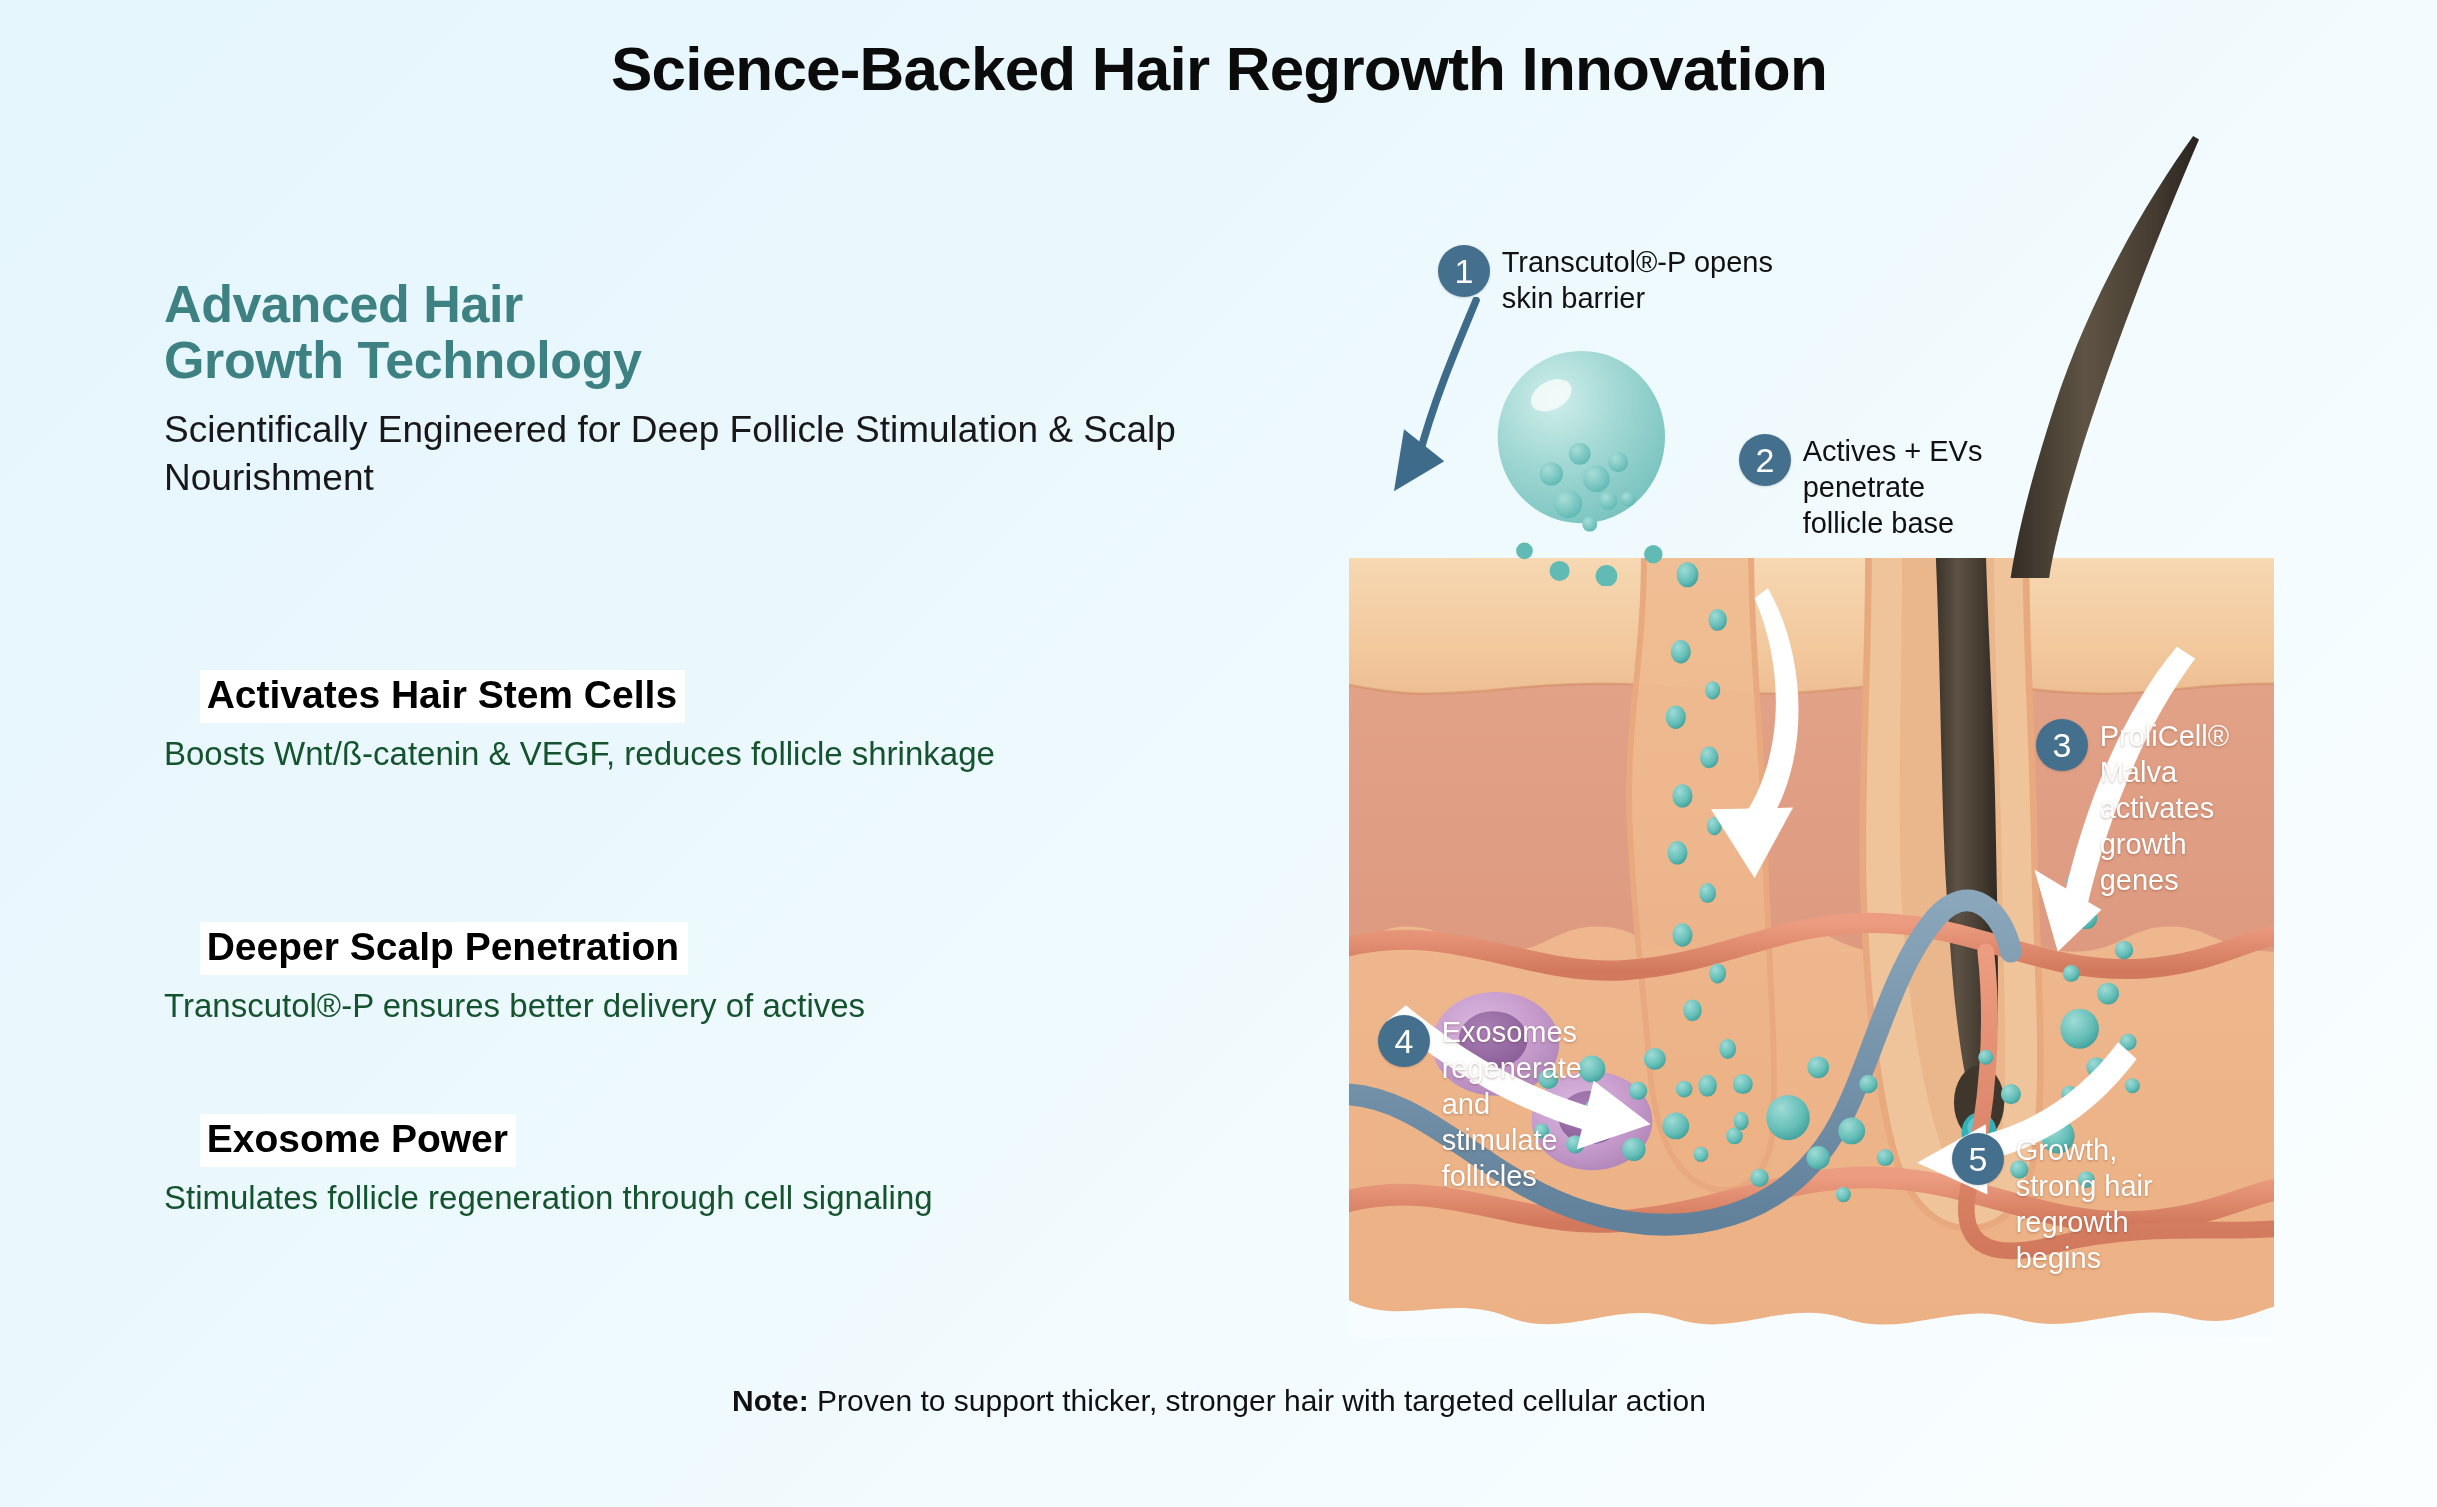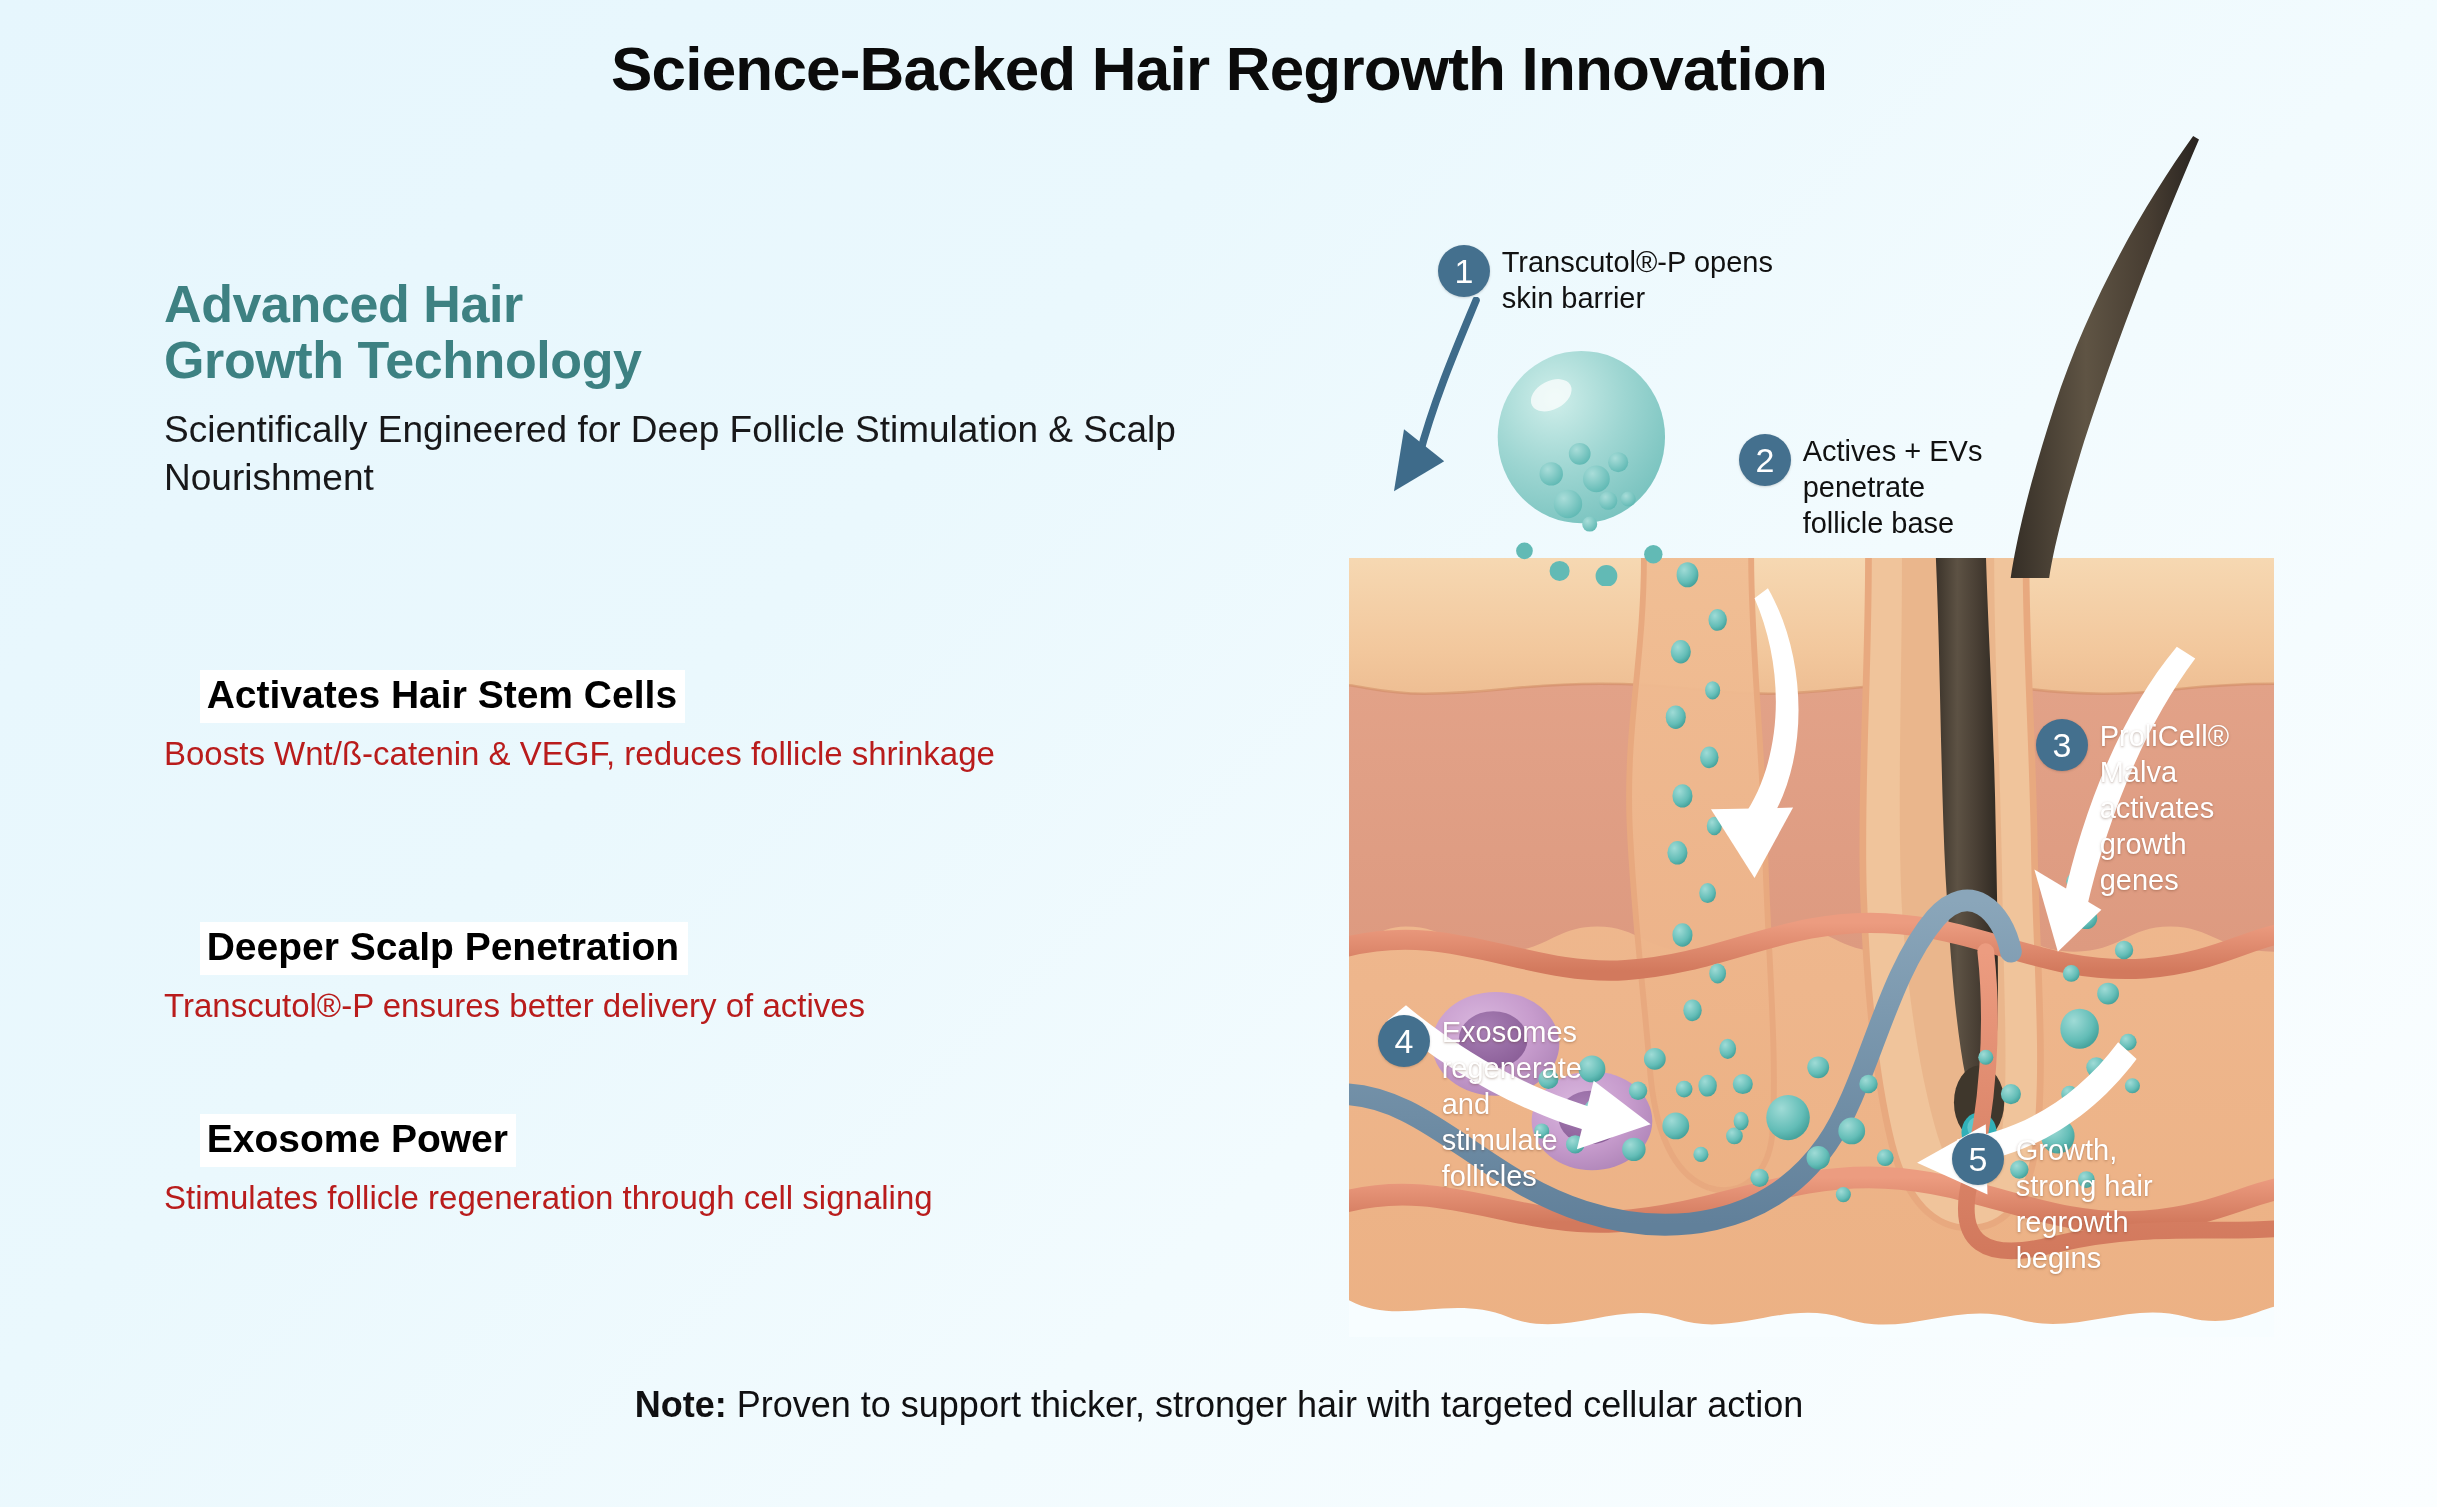--- a/index.html
+++ b/index.html
@@ -28,31 +28,31 @@
     margin-top:18px;font-size:37px;color:#18181a;line-height:1.28;
     font-weight:400;max-width:1030px;
   }
 
   .feature{position:absolute;left:164px;width:1123px;}
   .f-title{
     display:inline-block;font-size:39px;font-weight:bold;color:#000;
     background:#ffffff;padding:3.4px 8.4px 5px 6.7px;line-height:1.14;margin-left:36px;
   }
   .f-desc{
-    margin-top:10px;font-size:33px;color:#b91c1c;line-height:1.3;
+    margin-top:10px;font-size:33px;color:#14532d;line-height:1.3;
     font-weight:400;max-width:1030px;
   }
   #feature-0{top:670px;}
   #feature-1{top:922px;}
   #feature-2{top:1114px;}
 
   
   #footer-note{
     position:absolute;left:0;top:1384px;width:2438px;text-align:center;
-    font-size:36px;color:#101012;
+    font-size:30px;color:#101012;
   }
   #footer-note .nb{font-weight:bold;}
 
   
   #illustration{
     position:absolute;left:1349px;top:558px;width:925px;height:779px;
     overflow:visible;
   }
   #skin-box{
     position:absolute;left:0;top:0;width:925px;height:779px;overflow:hidden;

